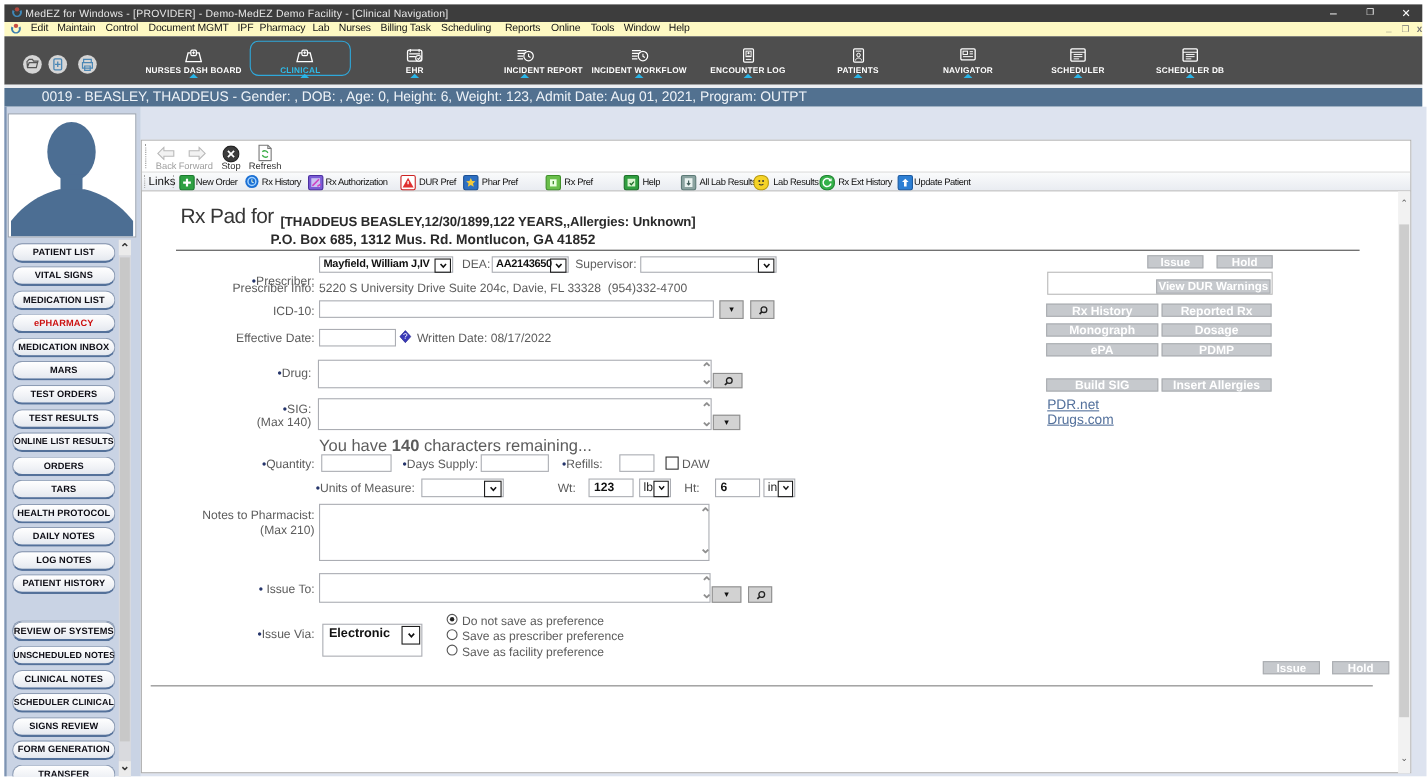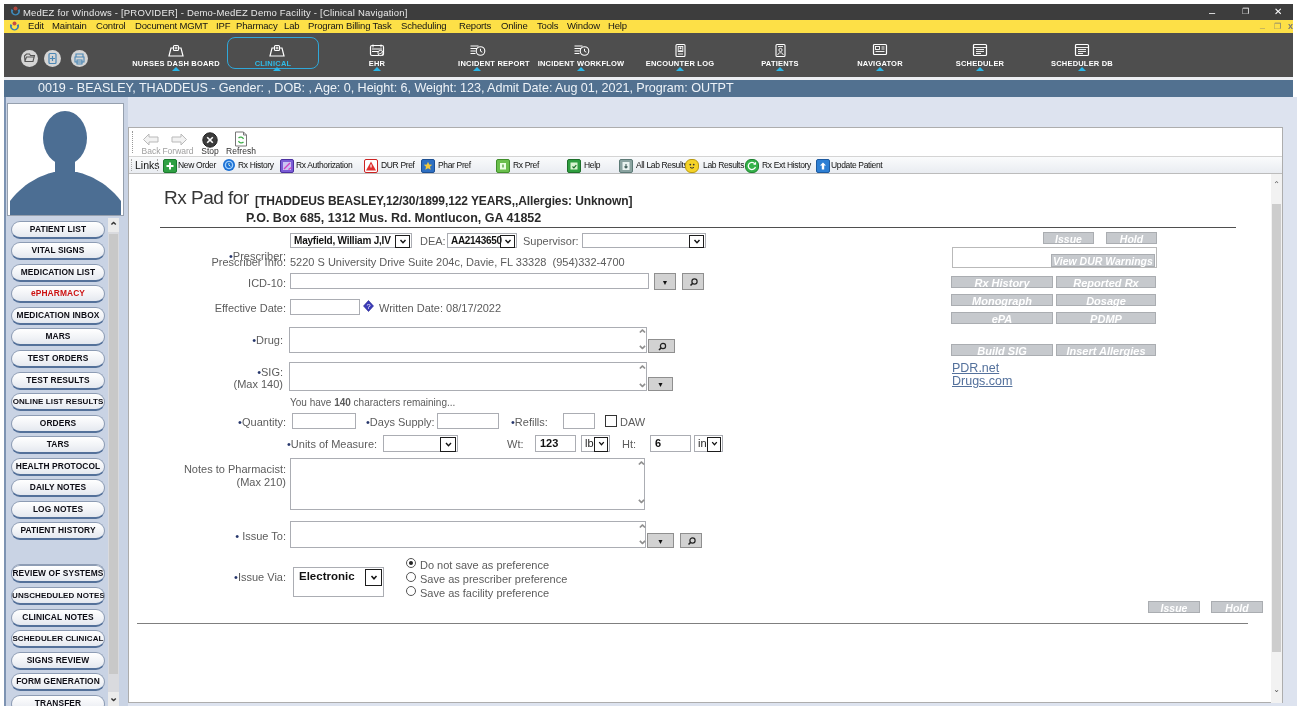--- a/index.html
+++ b/index.html
@@ -2,21 +2,21 @@
 <html><head>
 <meta charset="utf-8">
 <style>
 html,body{margin:0;padding:0;}
 body{width:1297px;height:706px;overflow:hidden;background:#fff;font-family:"Liberation Sans",sans-serif;}
 #app{position:relative;width:1297px;height:706px;background:#fff;padding-left:46px;}
 .abs{position:absolute;}
 
 #titlebar{left:4px;top:4px;width:1289px;height:16px;background:#3d3d3d;color:#e9e9e9;font-size:9.5px;}
 #titlebar .t{position:absolute;left:19px;top:3px;letter-spacing:.2px;}
-#menubar{left:4px;top:20px;width:1289px;height:13px;background:#fde047;color:#141414;font-size:9.5px;letter-spacing:-0.15px;}
+#menubar{left:4px;top:20px;width:1289px;height:13px;background:#fef9c3;color:#141414;font-size:9.5px;letter-spacing:-0.15px;}
 .mitem{position:absolute;top:0px;}
 #toolbar{left:4px;top:33px;width:1289px;height:44px;background:#4e4e4e;}
 .tbcirc{position:absolute;width:17px;height:17px;border-radius:50%;background:#d5d5d5;top:17px;}
 .tbitem{position:absolute;text-align:center;color:#fff;font-size:7.5px;font-weight:bold;letter-spacing:.2px;}
 .tbtri{position:absolute;width:0;height:0;border-left:4px solid transparent;border-right:4px solid transparent;border-bottom:4px solid #29b5e8;}
 #patientbar{left:4px;top:80px;width:1289px;height:17px;background:#527190;color:#eef3f8;font-size:12.6px;letter-spacing:-0.05px;}
 #patientbar span{position:absolute;left:34px;top:1px;}
 
 #sidebar{left:4px;top:97px;width:124px;height:609px;background:#c9d3e4;}
 #avatarbox{left:7px;top:103px;width:117px;height:113px;background:#fff;border:1px solid #96a0ae;box-sizing:border-box;}
@@ -27,21 +27,21 @@
 #panel{left:128px;top:127px;width:1155px;height:576px;background:#fff;border:1px solid #adadad;box-sizing:border-box;}
 #icontb{left:129px;top:128px;width:1153px;height:29px;background:#fff;border-bottom:1px solid #d4d4d4;box-sizing:border-box;}
 #linksbar{left:129px;top:157px;width:1153px;height:17px;background:linear-gradient(#fafbfc,#e9ecf1);border-bottom:1px solid #bcbcbc;box-sizing:border-box;font-size:10.5px;color:#111;}
 .lnki{position:absolute;top:2px;width:12px;height:12px;border-radius:2px;}
 .lnkt{position:absolute;top:3px;font-size:8.5px;color:#111;letter-spacing:-0.35px;}
 
 .flabel{position:absolute;color:#5c5c5c;font-size:11px;text-align:right;}
 .req{color:#25356b;}
 .finput{position:absolute;background:#fff;border:1px solid #abadb3;box-sizing:border-box;font-size:11px;}
 .gbtn{position:absolute;background:#d2d2d2;border:1px solid #8f8f8f;box-sizing:border-box;}
-.rbtn{position:absolute;background:#c6c9cd;border:1px solid #aaadb1;box-sizing:border-box;color:#fff;text-align:center;font-weight:bold;font-style:italic;}
+.rbtn{position:absolute;background:#c6c9cd;border:1px solid #aaadb1;box-sizing:border-box;color:#fff;text-align:center;font-weight:bold;}
 .chev{color:#8f8f8f;font-size:13px;line-height:7px;position:absolute;font-weight:bold;}
 a.lk{color:#54719c;}
 </style>
 </head>
 <body>
 <div id="app">
   <div class="abs" id="titlebar">
     <svg style="position:absolute;left:5px;top:1px" width="13" height="13" viewBox="0 0 13 13">
         <path d="M2.5 4 a4.5 4.5 0 1 0 8 0 l-1.8 1.2 a2.6 2.6 0 1 1 -4.4 0 z" fill="#3f88b8"></path>
         <circle cx="6.5" cy="3.5" r="2" fill="#b0483e"></circle>
@@ -56,21 +56,21 @@
         <path d="M2.5 4 a4.5 4.5 0 1 0 8 0 l-1.8 1.2 a2.6 2.6 0 1 1 -4.4 0 z" fill="#3d7fae"></path>
         <circle cx="6.5" cy="3.5" r="2" fill="#c94f43"></circle>
       </svg>
     <span class="mitem" style="left:24px">Edit</span>
     <span class="mitem" style="left:48px">Maintain</span>
     <span class="mitem" style="left:92px">Control</span>
     <span class="mitem" style="left:131px">Document MGMT</span>
     <span class="mitem" style="left:212px">IPF</span>
     <span class="mitem" style="left:232px">Pharmacy</span>
     <span class="mitem" style="left:280px">Lab</span>
-    <span class="mitem" style="left:304px">Program</span>
+    <span class="mitem" style="left:304px">Nurses</span>
     <span class="mitem" style="left:342px">Billing Task</span>
     <span class="mitem" style="left:397px">Scheduling</span>
     <span class="mitem" style="left:455px">Reports</span>
     <span class="mitem" style="left:497px">Online</span>
     <span class="mitem" style="left:533px">Tools</span>
     <span class="mitem" style="left:563px">Window</span>
     <span class="mitem" style="left:604px">Help</span>
     <span style="position:absolute;left:1256px;top:0px;color:#777;font-size:9px;font-weight:bold;">_</span>
     <span style="position:absolute;left:1270px;top:2px;color:#777;font-size:8px;">❐</span>
     <span style="position:absolute;left:1284px;top:1px;color:#777;font-size:9px;font-weight:bold;">x</span>
@@ -331,21 +331,21 @@
         <path d="M12 8 L10 10" stroke="#222" stroke-width="1.6"></path>
       </svg></div>
 
   <div class="flabel" style="left:183px;top:366px;width:100px;"><span class="req">•</span>SIG:</div>
   <div class="flabel" style="left:183px;top:378px;width:100px;">(Max 140)</div>
   <div class="finput" style="left:289px;top:362px;width:358px;height:29px;"></div>
   <span class="chev" style="left:637px;top:367px;">⌃</span>
     <span class="chev" style="left:637px;top:379px;">⌄</span>
   <div class="gbtn" style="left:648px;top:377px;width:25px;height:14px;text-align:center;font-size:7px;line-height:14px;color:#111;">▼</div>
 
-  <div class="flabel" style="left:290px;top:397px;width:400px;text-align:left;font-size:10px;">You have <b>140</b> characters remaining...</div>
+  <div class="flabel" style="left:290px;top:397px;width:400px;text-align:left;font-size:15px;">You have <b>140</b> characters remaining...</div>
 
   <div class="flabel" style="left:186px;top:416px;width:100px;"><span class="req">•</span>Quantity:</div>
   <div class="finput" style="left:292px;top:413px;width:64px;height:16px;"></div>
   <div class="flabel" style="left:366px;top:416px;width:80px;text-align:left;"><span class="req">•</span>Days Supply:</div>
   <div class="finput" style="left:437px;top:413px;width:62px;height:16px;"></div>
   <div class="flabel" style="left:511px;top:416px;width:60px;text-align:left;"><span class="req">•</span>Refills:</div>
   <div class="finput" style="left:563px;top:413px;width:32px;height:16px;"></div>
   <div class="abs" style="left:605px;top:415px;width:10px;height:10px;border:1px solid #333;background:#fff;"></div>
   <div class="flabel" style="left:620px;top:416px;width:40px;text-align:left;">DAW</div>
 

